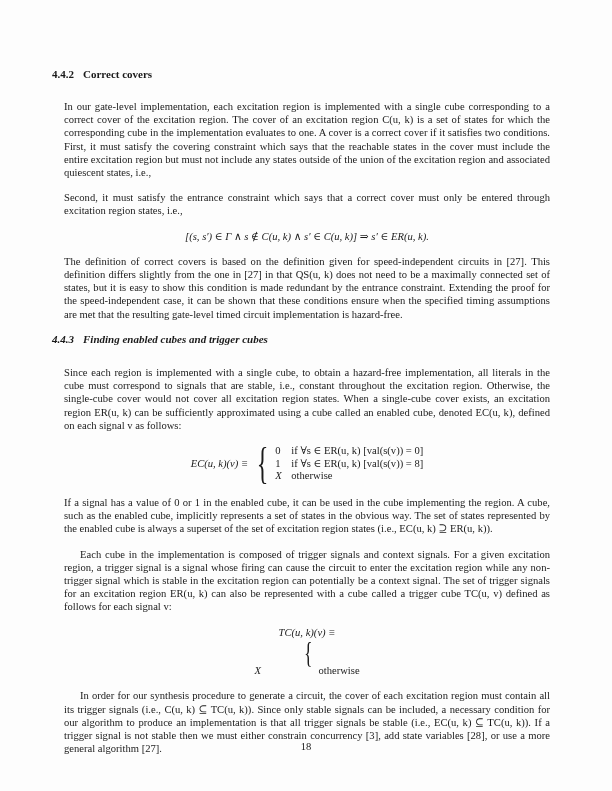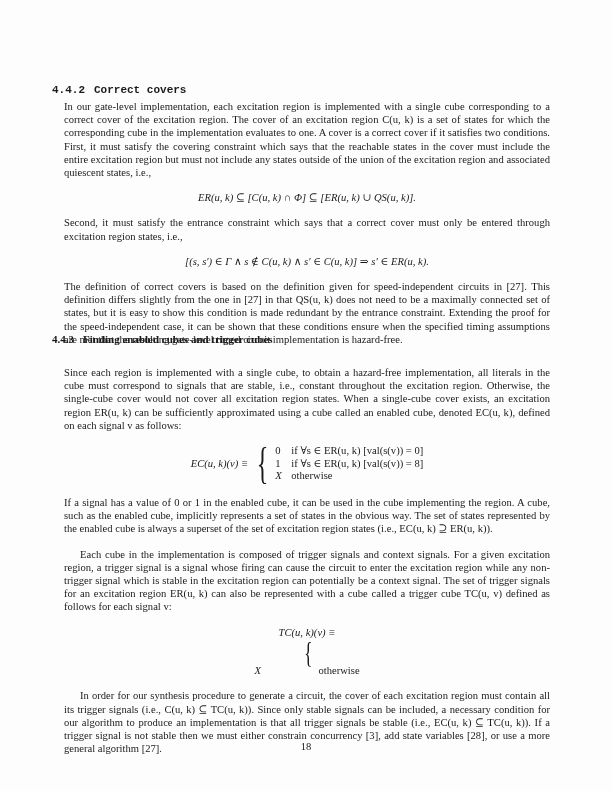--- a/index.html
+++ b/index.html
@@ -20,33 +20,32 @@
   .case-row { display: flex; }
   .case-row .v { width: 16px; }
   .case-row .v2 { width: 64px; }
   .pagenum { position: absolute; left: 0; width: 612px; top: 741px; text-align: center; font-size: 10.6px; }
 </style>
 </head>
 <body>
 
 <div class="page">
 
-  <h3 style="top:84px;font-family:Liberation Mono, monospace;">
+  <h3 style="top:68px;">
     <span class="num">4.4.2</span><span>Correct covers</span>
   </h3>
 
   <div class="content" style="top:88px;">
     <p>In our gate-level implementation, each excitation region is implemented with a single cube corresponding to a correct cover of the excitation region. The cover of an excitation region C(u, k) is a set of states for which the corresponding cube in the implementation evaluates to one. A cover is a correct cover if it satisfies two conditions. First, it must satisfy the covering constraint which says that the reachable states in the cover must include the entire excitation region but must not include any states outside of the union of the excitation region and associated quiescent states, i.e.,</p>
-    <p class="eq it" style="margin:7px 0 6px;">ER(u, k) ⊆ [C(u, k) ∩ Φ] ⊆ [ER(u, k) ∪ QS(u, k)].</p>
     <p>Second, it must satisfy the entrance constraint which says that a correct cover must only be entered through excitation region states, i.e.,</p>
     <p class="eq it" style="margin:7px 0 6px;">[(s, s′) ∈ Γ ∧ s ∉ C(u, k) ∧ s′ ∈ C(u, k)] ⇒ s′ ∈ ER(u, k).</p>
     <p>The definition of correct covers is based on the definition given for speed-independent circuits in [27]. This definition differs slightly from the one in [27] in that QS(u, k) does not need to be a maximally connected set of states, but it is easy to show this condition is made redundant by the entrance constraint. Extending the proof for the speed-independent case, it can be shown that these conditions ensure when the specified timing assumptions are met that the resulting gate-level timed circuit implementation is hazard-free.</p>
   </div>
 
-  <h3 style="top:333px;">
+  <h3 style="top:333px;font-style:italic;">
     <span class="num">4.4.3</span><span>Finding enabled cubes and trigger cubes</span>
   </h3>
 
   <div class="content" style="top:354px;">
     <p>Since each region is implemented with a single cube, to obtain a hazard-free implementation, all literals in the cube must correspond to signals that are stable, i.e., constant throughout the excitation region. Otherwise, the single-cube cover would not cover all excitation region states. When a single-cube cover exists, an excitation region ER(u, k) can be sufficiently approximated using a cube called an enabled cube, denoted EC(u, k), defined on each signal v as follows:</p>
 
     <div class="cases" style="margin:6px 0 4px;">
       <span class="it">EC(u, k)(v) ≡</span>
       <span class="brace">{</span>
       <div class="case-rows">

